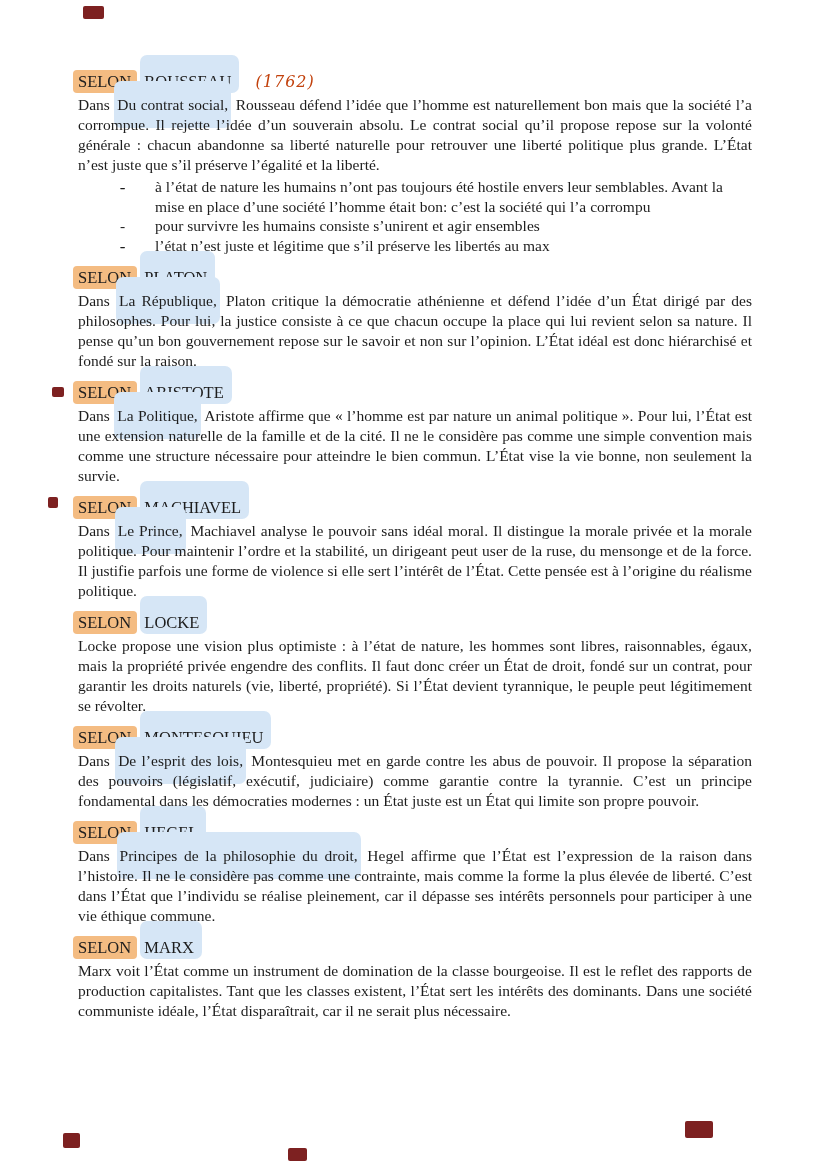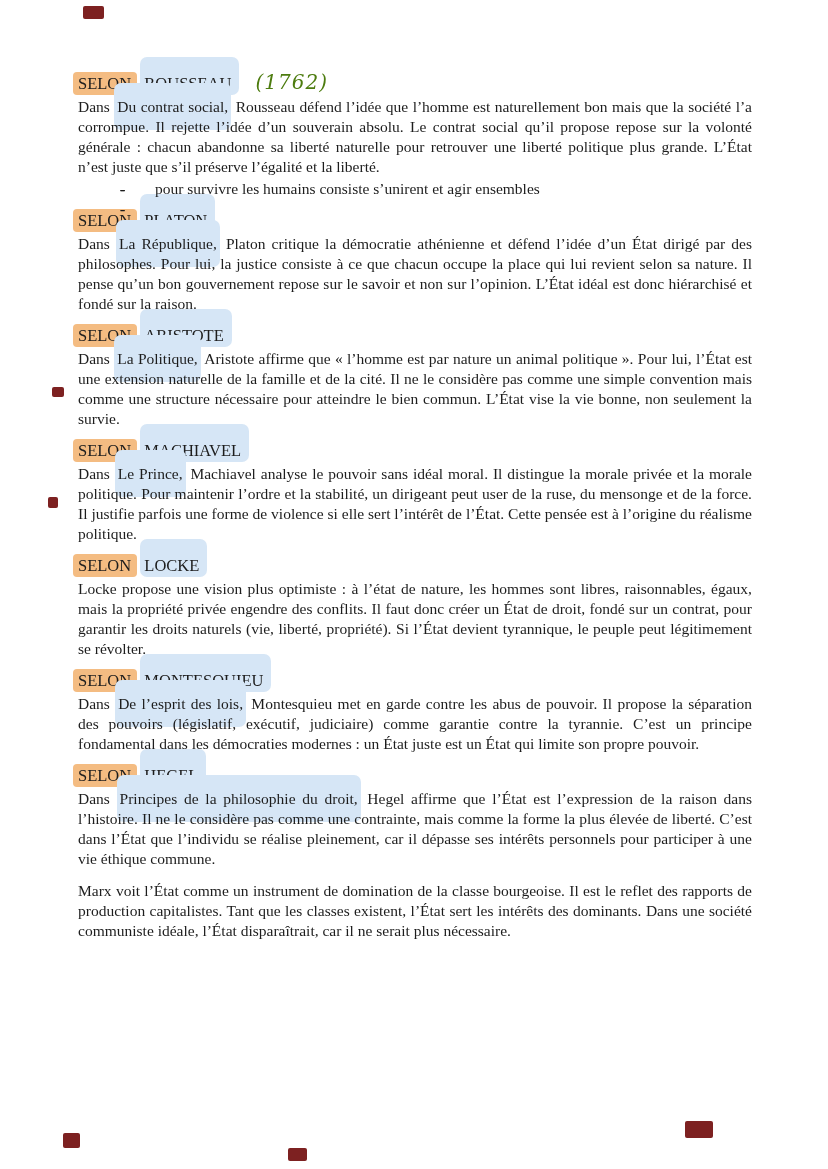--- a/index.html
+++ b/index.html
@@ -39,24 +39,24 @@
   }
   .hl-name {
     background: var(--name-hl, #d6e6f6);
     border-radius: 7px;
     padding: 17px 8px 2px 4px;
     margin-left: -1px;
   }
   .annotation {
     font-family: "DejaVu Serif", serif;
     font-style: italic;
-    font-size: 20px;
+    font-size: 16px;
     margin-left: 12px;
     letter-spacing: 1px;
-    color: #4d7c0f;
+    color: #c2410c;
   }
   .para {
     margin: 0;
     font-size: 15.5px;
     line-height: 20px;
     text-align: justify;
   }
   .book-hl {
     background: var(--name-hl, #d6e6f6);
     border-radius: 7px;
@@ -95,24 +95,24 @@
     <div id="sections-root">
   <section class="section">
     <div class="heading">
       <span class="hl-selon">SELON</span>
       <span class="hl-name">ROUSSEAU</span>
       <span class="annotation">(1762)</span>
     </div>
     <p class="para"><span>Dans </span><span class="book-hl">Du contrat social,</span><span> Rousseau défend l’idée que l’homme est naturellement bon mais que la société l’a corrompue. Il rejette l’idée d’un souverain absolu. Le contrat social qu’il propose repose sur la volonté générale : chacun abandonne sa liberté naturelle pour retrouver une liberté politique plus grande. L’État n’est juste que s’il préserve l’égalité et la liberté.</span></p>
     <ul class="bullets">
             <li><span class="marker">-</span></li>
-            <li><span class="marker">-</span></li>
+            <li><span class="marker">-</span><span>à l’état de nature les humains n’ont pas toujours été hostile envers leur semblables. Avant la mise en place d’une société l’homme était bon: c’est la société qui l’a corrompu</span></li>
             <li><span class="marker">-</span><span>pour survivre les humains consiste s’unirent et agir ensembles</span></li>
             <li><span class="marker">-</span></li>
-            <li><span class="marker">-</span></li>
+            <li><span class="marker">-</span><span>l’état n’est juste et légitime que s’il préserve les libertés au max</span></li>
           </ul>
   </section>
 
   <section class="section">
     <div class="heading">
       <span class="hl-selon">SELON</span>
       <span class="hl-name">PLATON</span>
       
     </div>
     <p class="para"><span>Dans </span><span class="book-hl">La République,</span><span> Platon critique la démocratie athénienne et défend l’idée d’un État dirigé par des philosophes. Pour lui, la justice consiste à ce que chacun occupe la place qui lui revient selon sa nature. Il pense qu’un bon gouvernement repose sur le savoir et non sur l’opinion. L’État idéal est donc hiérarchisé et fondé sur la raison.</span></p>
@@ -163,20 +163,25 @@
     <div class="heading">
       <span class="hl-selon">SELON</span>
       <span class="hl-name">HEGEL</span>
       
     </div>
     <p class="para"><span>Dans </span><span class="book-hl">Principes de la philosophie du droit,</span><span> Hegel affirme que l’État est l’expression de la raison dans l’histoire. Il ne le considère pas comme une contrainte, mais comme la forme la plus élevée de liberté. C’est dans l’État que l’individu se réalise pleinement, car il dépasse ses intérêts personnels pour participer à une vie éthique commune.</span></p>
 
   </section>
 
   <section class="section">
+    <div class="heading">
+      <span class="hl-selon">SELON</span>
+      <span class="hl-name">MARX</span>
+      
+    </div>
     <p class="para"><span>Marx voit l’État comme un instrument de domination de la classe bourgeoise. Il est le reflet des rapports de production capitalistes. Tant que les classes existent, l’État sert les intérêts des dominants. Dans une société communiste idéale, l’État disparaîtrait, car il ne serait plus nécessaire.</span></p>
 
   </section>
 </div>
   </div>
   <div>
       <div class="stain" style="left: 83px; top: 6px; width: 21px; height: 13px;"></div>
       <div class="stain" style="left: 52px; top: 387px; width: 12px; height: 10px;"></div>
       <div class="stain" style="left: 48px; top: 497px; width: 10px; height: 11px;"></div>
       <div class="stain" style="left: 63px; top: 1133px; width: 17px; height: 15px;"></div>

